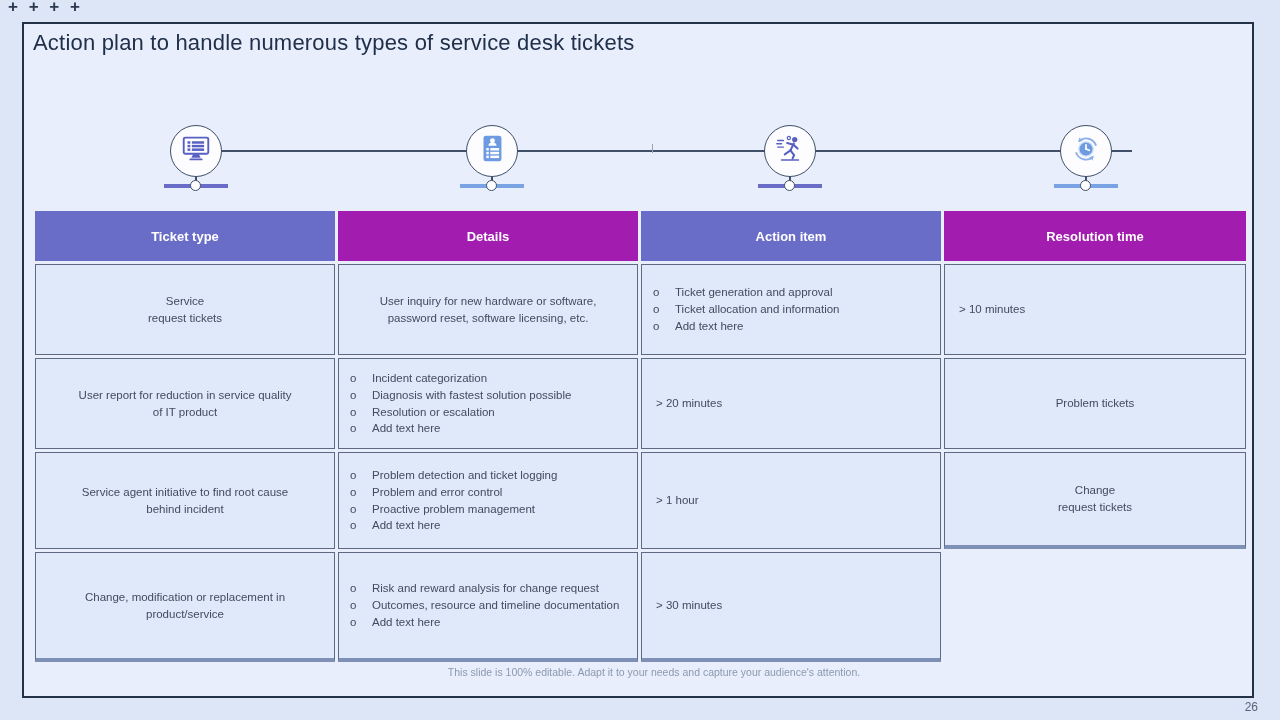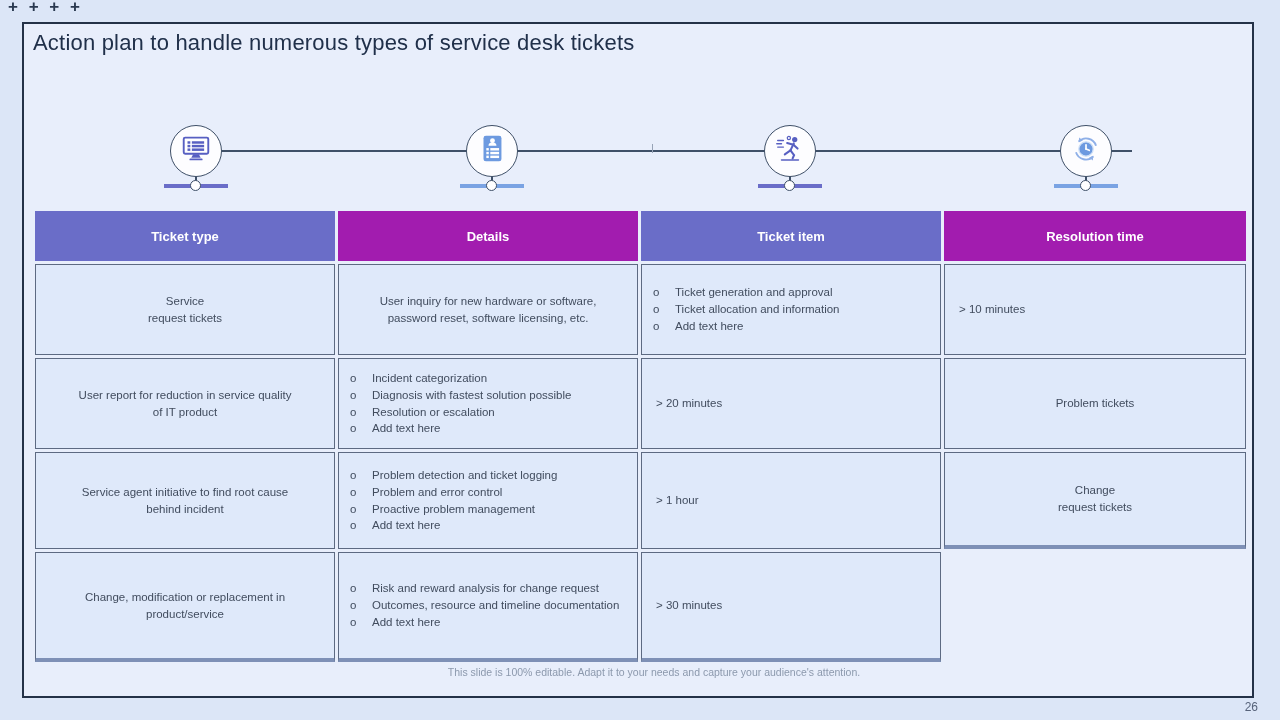--- a/index.html
+++ b/index.html
@@ -161,21 +161,21 @@
         <path d="M18 18 V 13.6" stroke="#ffffff" stroke-width="1.8" stroke-linecap="round"></path>
         <path d="M18 18 L 21.4 19.4" stroke="#ffffff" stroke-width="1.8" stroke-linecap="round"></path>
       </svg>
     </span>
   </div>
 
   <div class="ticket-table">
 
     <div class="hcell hc-purple">Ticket type</div>
     <div class="hcell hc-blue">Details</div>
-    <div class="hcell hc-purple">Ticket item</div>
+    <div class="hcell hc-purple">Action item</div>
     <div class="hcell hc-blue">Resolution time</div>
 
     <div class="bcell cell-center">Service
 request tickets</div>
     <div class="bcell cell-center">User inquiry for new hardware  or software, password reset, software licensing, etc.</div>
     <div class="bcell cell-list">
       <div class="bullet-row">
           <span class="bullet-marker">o</span>
           <span>Ticket generation and approval</span>
         </div>

